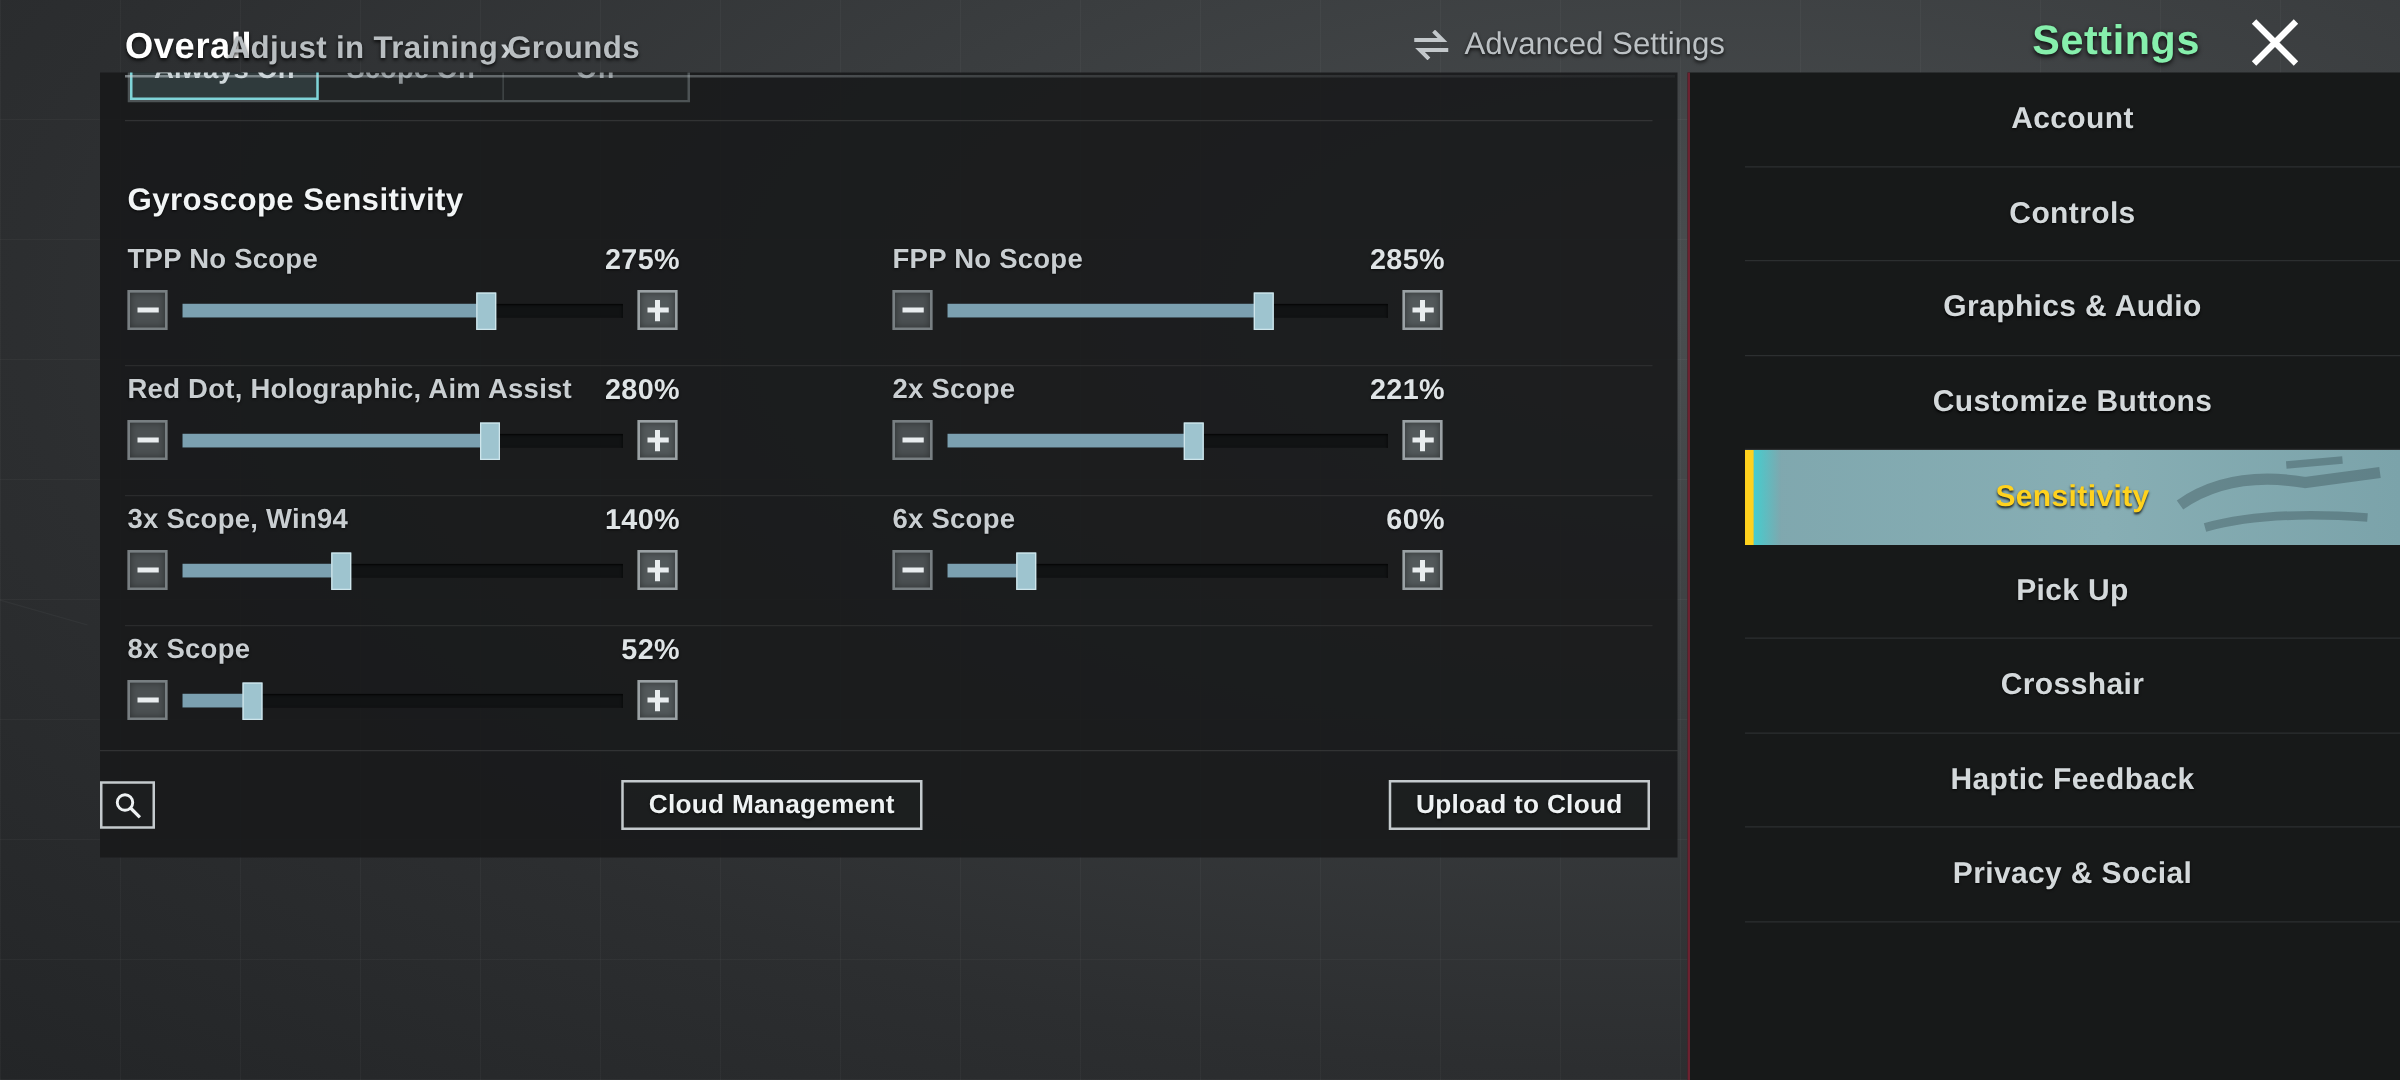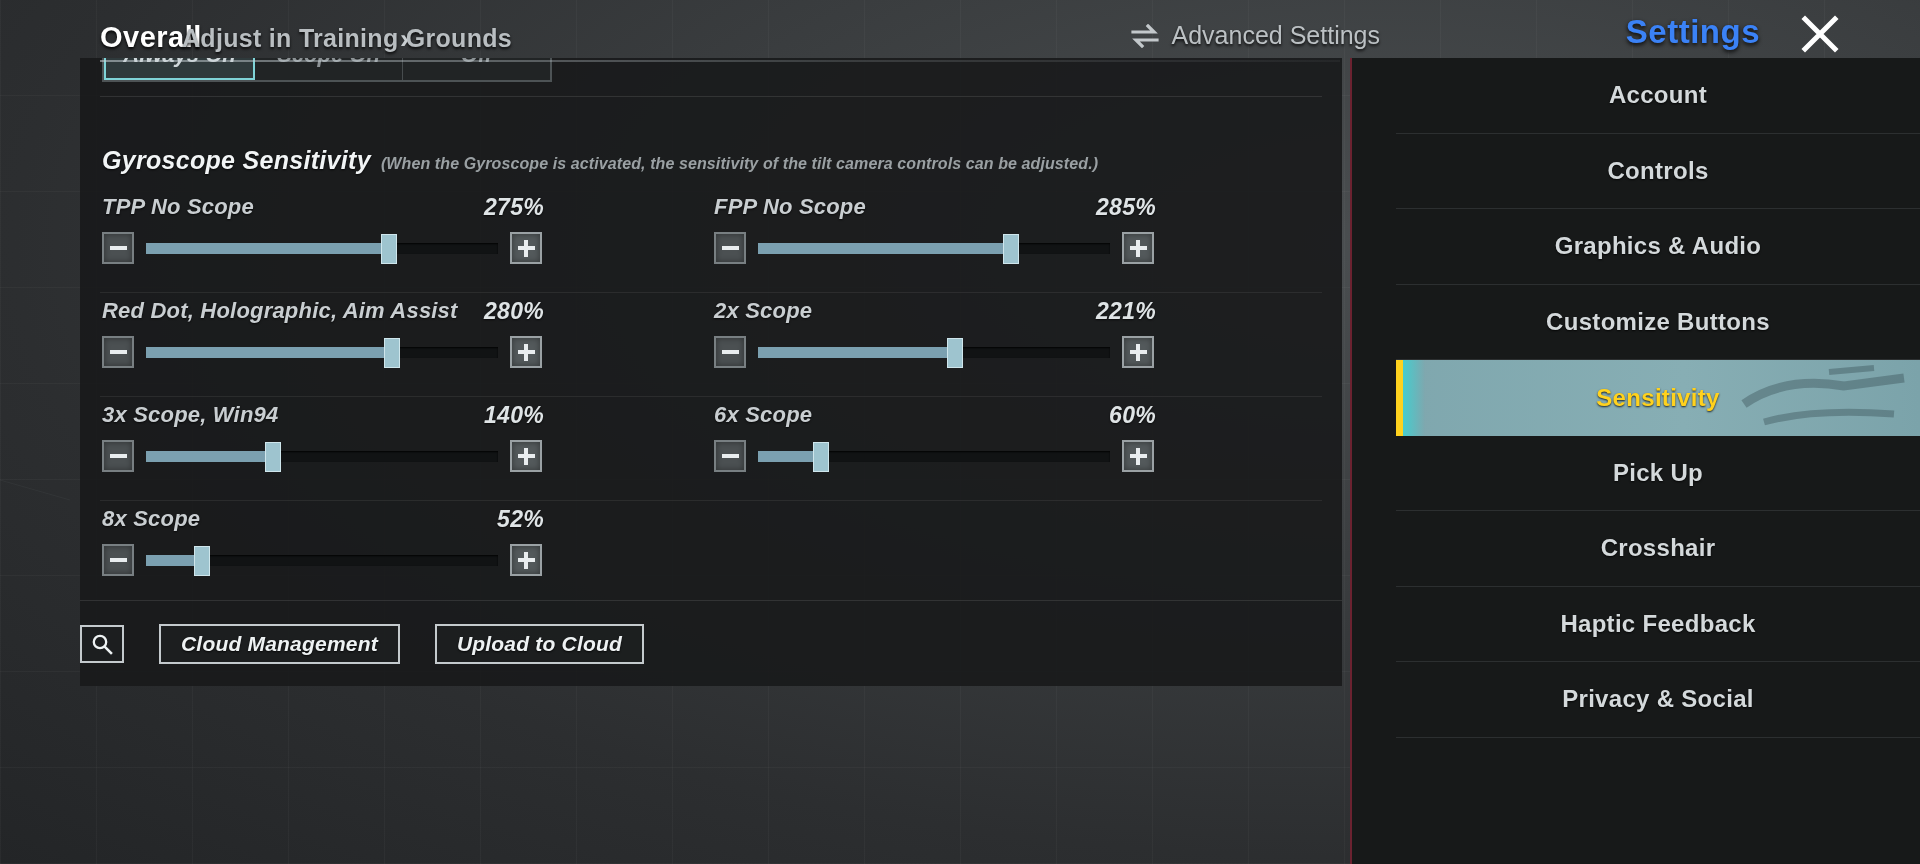--- a/index.html
+++ b/index.html
@@ -58,37 +58,36 @@
     z-index:13;
   }
   .adv-icon{ width:30px; height:24px; flex:0 0 auto; }
   .adv-label{
     font-size:25px; color:#bcc1c4; font-weight:normal;
     text-shadow:0 2px 3px rgba(0,0,0,.8);
   }
 
   .settings-title{
     position:absolute; right:160px; top:13px;
-    font-size:33px; font-weight:bold; color:#3b82f6;
+    font-size:33px; font-weight:bold; color:#86efac;
     letter-spacing:.5px;
     text-shadow:0 2px 4px rgba(0,0,0,.9);
     z-index:14;
   }
   .close-btn{
     position:absolute; right:78px; top:12px;
     width:44px; height:44px; z-index:14; cursor:pointer;
   }
 
   
   .content{
     position:absolute; left:80px; top:58px;
     width:1262px; height:628px;
     background:rgba(24,26,27,.90);
     z-index:6;
-    font-style:italic;
   }
   .content-inner{ position:relative; width:100%; height:100%; }
 
   
   .seg-strip{
     position:absolute; left:22px; top:0px; width:450px; height:24px;
     overflow:hidden;
   }
   .seg-box{
     position:absolute; left:0; top:-30px; width:450px; height:54px;
@@ -187,22 +186,22 @@
 
   .grid-divider{
     position:absolute; left:20px; width:1222px; height:1px;
     background:rgba(255,255,255,.07);
   }
 
   
   .actionbar{
     position:absolute; left:0; bottom:0; width:1262px; height:86px;
     border-top:1px solid rgba(255,255,255,.10);
-    display:flex; align-items:center; justify-content:flex-start;
-    gap:35px; padding-right:22px;
+    display:flex; align-items:center; justify-content:space-between;
+    gap:6px; padding-right:22px;
   }
   .icon-btn{
     width:44px; height:38px;
     border:2px solid #c4cacd; background:rgba(30,33,34,.6);
     display:flex; align-items:center; justify-content:center;
     cursor:pointer;
   }
   .txt-btn{
     height:40px; padding:0 20px;
     border:2px solid #c4cacd; background:rgba(30,33,34,.6);
@@ -292,21 +291,20 @@
       <div class="seg active">Always On</div>
       <div class="seg">Scope On</div>
       <div class="seg">Off</div>
     </div>
   </div>
 
   <div class="panel-sep"></div>
 
   <div class="sec-head">
     <span class="sec-title">Gyroscope Sensitivity</span>
-    <span class="sec-note">(When the Gyroscope is activated, the sensitivity of the tilt camera controls can be adjusted.)</span>
   </div>
 
   <div class="grid" id="slider-grid">
         <div class="cell">
           <div class="cell-label">TPP No Scope</div>
           <div class="cell-value">275%</div>
           <div class="slider-row">
             <div class="sbtn minus">
               <span class="bar-h"></span>
             </div>

